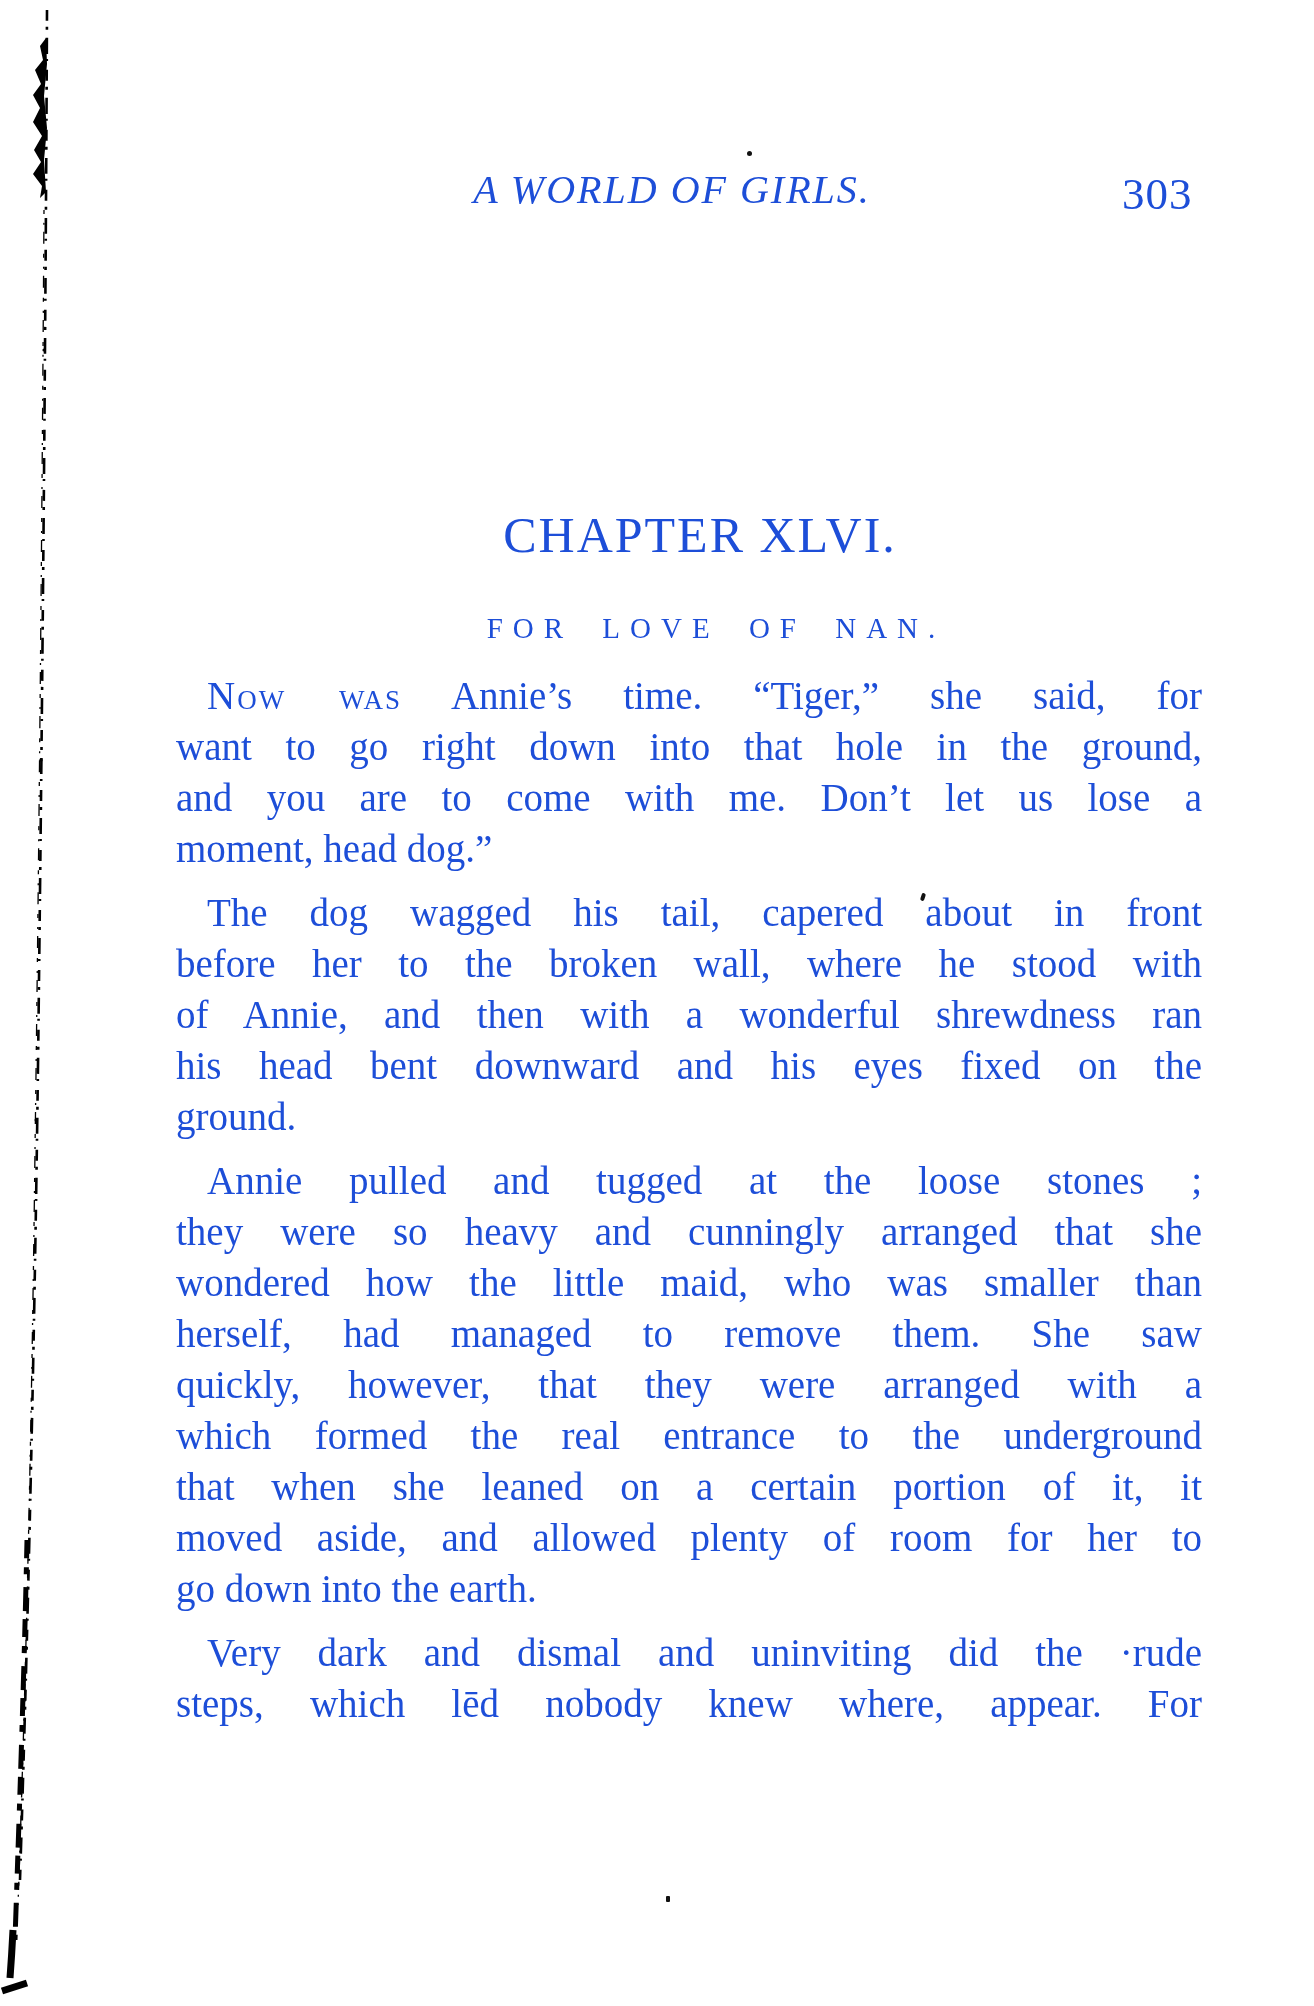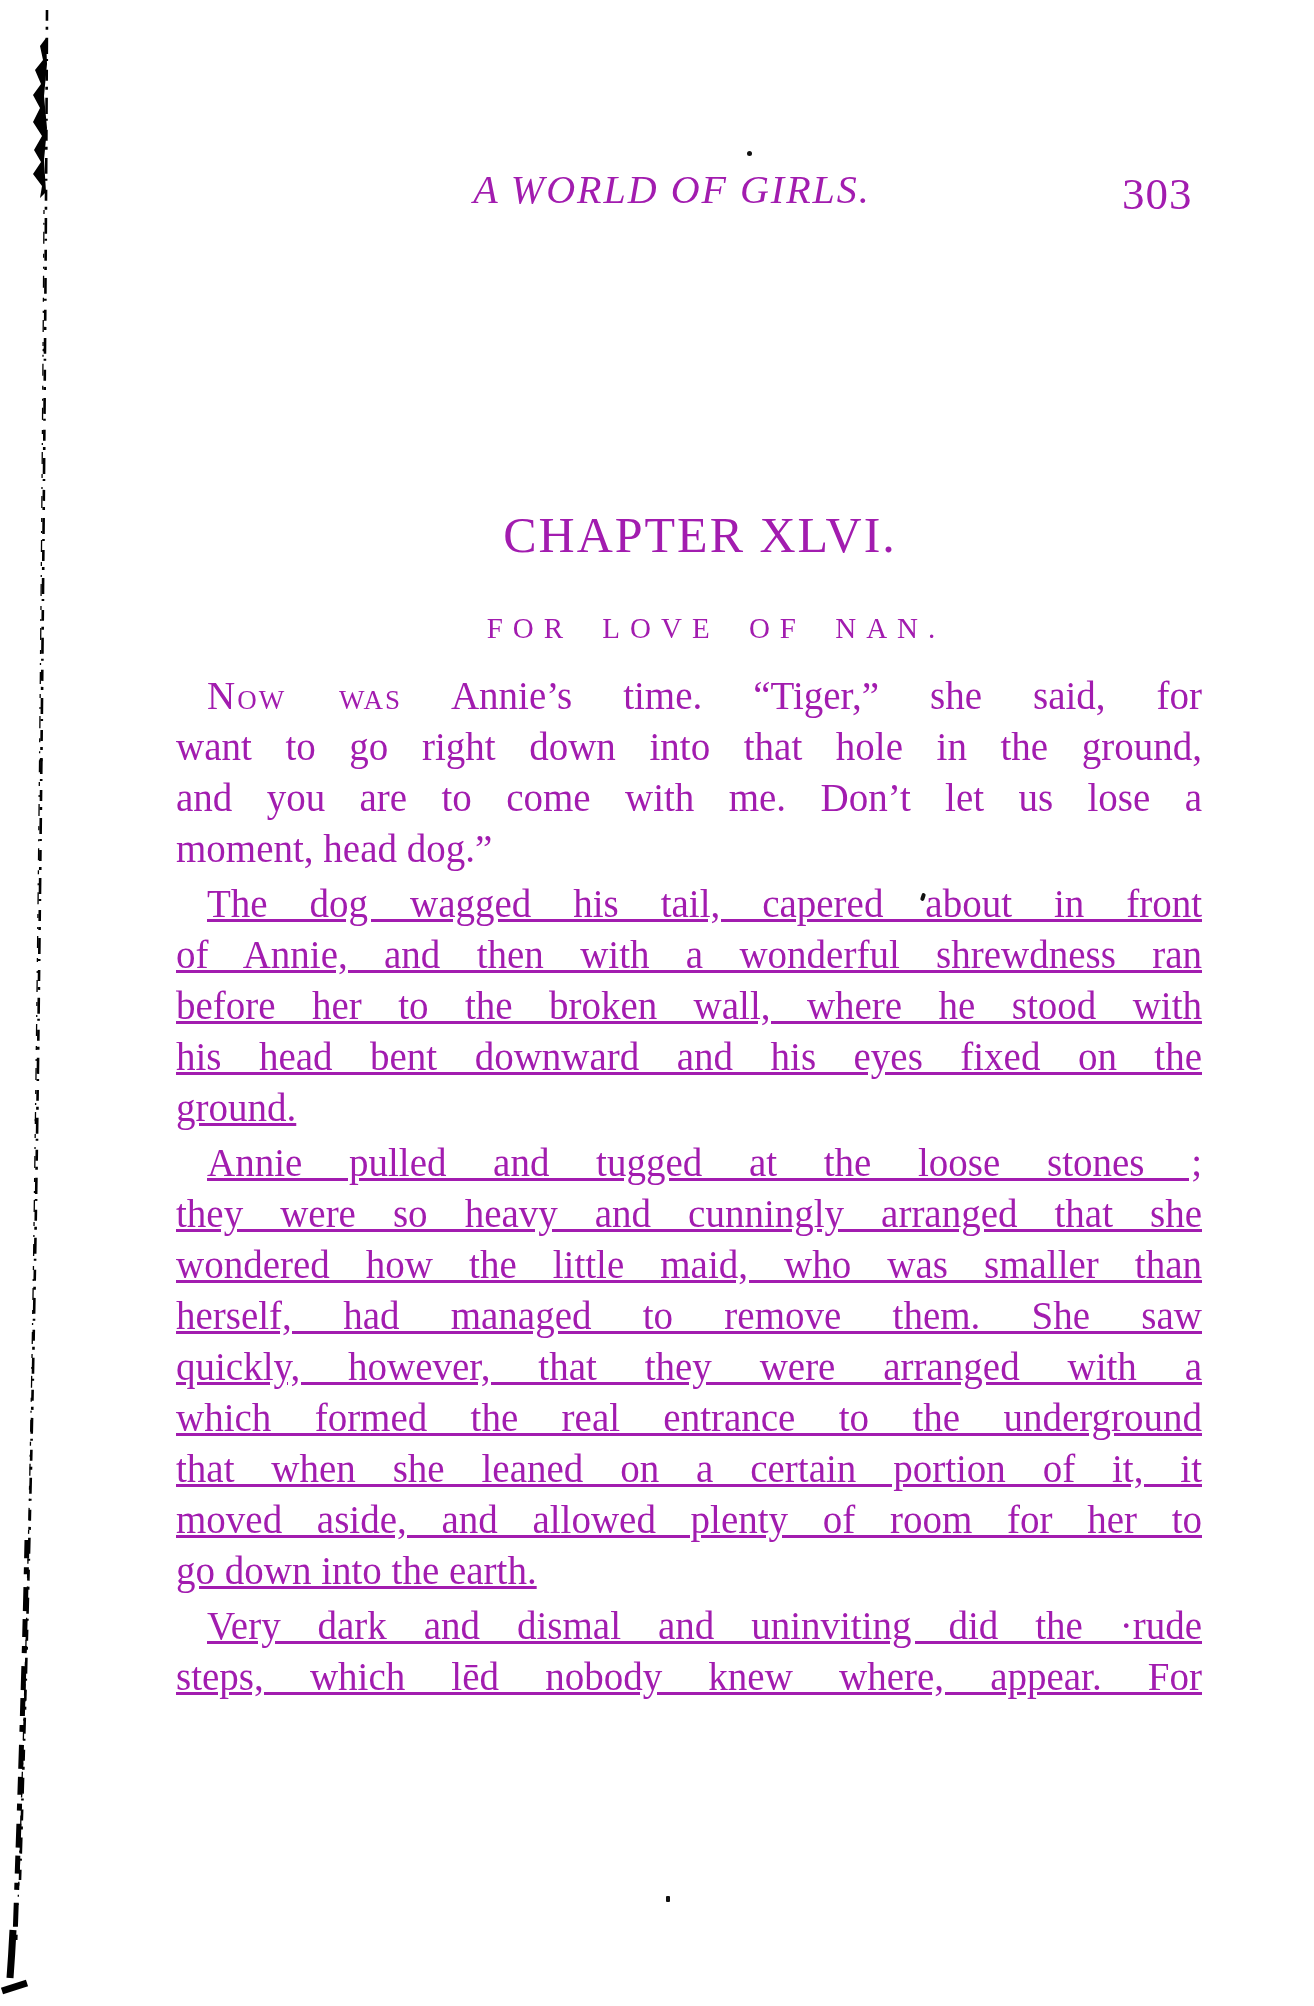--- a/index.html
+++ b/index.html
@@ -7,21 +7,21 @@
     padding: 0;
     background: #ffffff;
   }
   .page {
     position: relative;
     width: 1314px;
     height: 2006px;
     background: #ffffff;
     overflow: hidden;
     font-family: "Liberation Serif", serif;
-    color: #a21caf;
+    color: #1d4ed8;
   }
   
   .binding {
     position: absolute;
     left: 0; top: 0;
     width: 70px; height: 2006px;
   }
   .speck {
     position: absolute;
     background: #111;
@@ -71,21 +71,21 @@
     position: absolute;
     left: 176px;
     top: 670px;
     width: 1026px;
     font-size: 39px;
   }
   .para {
     margin: 0;
     padding: 0;
   }
-  .para + .para { margin-top: 4px; text-decoration: underline; }
+  .para + .para { margin-top: 13px; }
   .line {
     display: block;
     height: 51px;
     line-height: 51px;
     text-align: justify;
     text-align-last: justify;
     white-space: normal;
   }
   .line.indent { text-indent: 31px; }
   .line.last { text-align-last: left; }
@@ -126,22 +126,22 @@
 
     <p class="para">
       <span class="line indent"><span class="sc">Now was</span> <span>Annie’s time. “Tiger,” she said, for</span></span>
       <span class="line">want to go right down into that hole in the ground,</span>
       <span class="line">and you are to come with me. Don’t let us lose a</span>
       <span class="line last">moment, head dog.”</span>
     </p>
 
     <p class="para">
       <span class="line indent">The dog wagged his tail, capered about in front</span>
+      <span class="line">before her to the broken wall, where he stood with</span>
       <span class="line">of Annie, and then with a wonderful shrewdness ran</span>
-      <span class="line">before her to the broken wall, where he stood with</span>
       <span class="line">his head bent downward and his eyes fixed on the</span>
       <span class="line last">ground.</span>
     </p>
 
     <p class="para">
       <span class="line indent">Annie pulled and tugged at the loose stones ;</span>
       <span class="line">they were so heavy and cunningly arranged that she</span>
       <span class="line">wondered how the little maid, who was smaller than</span>
       <span class="line">herself, had managed to remove them. She saw</span>
       <span class="line">quickly, however, that they were arranged with a</span>

